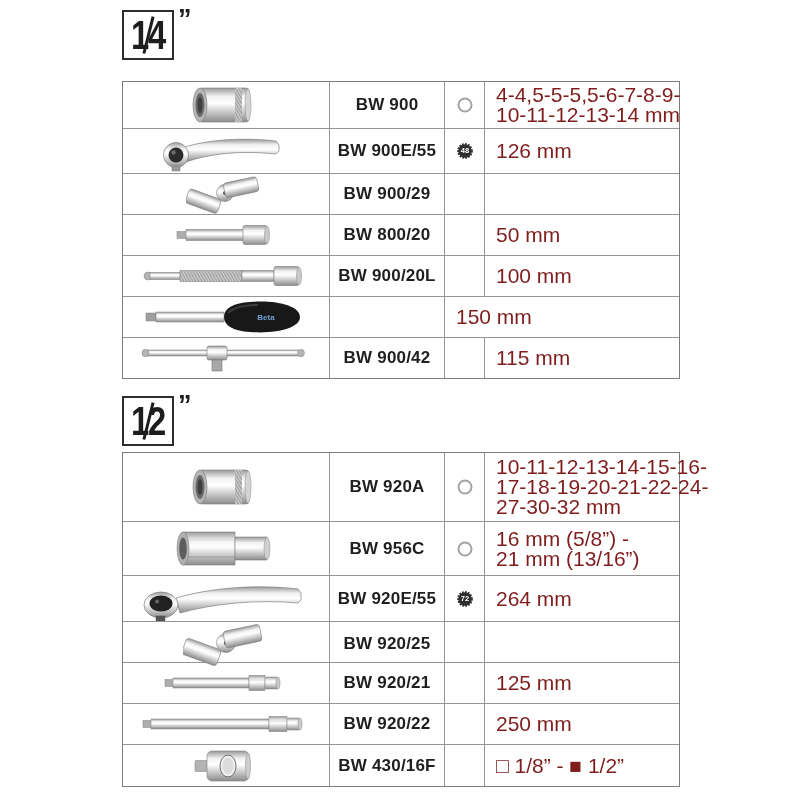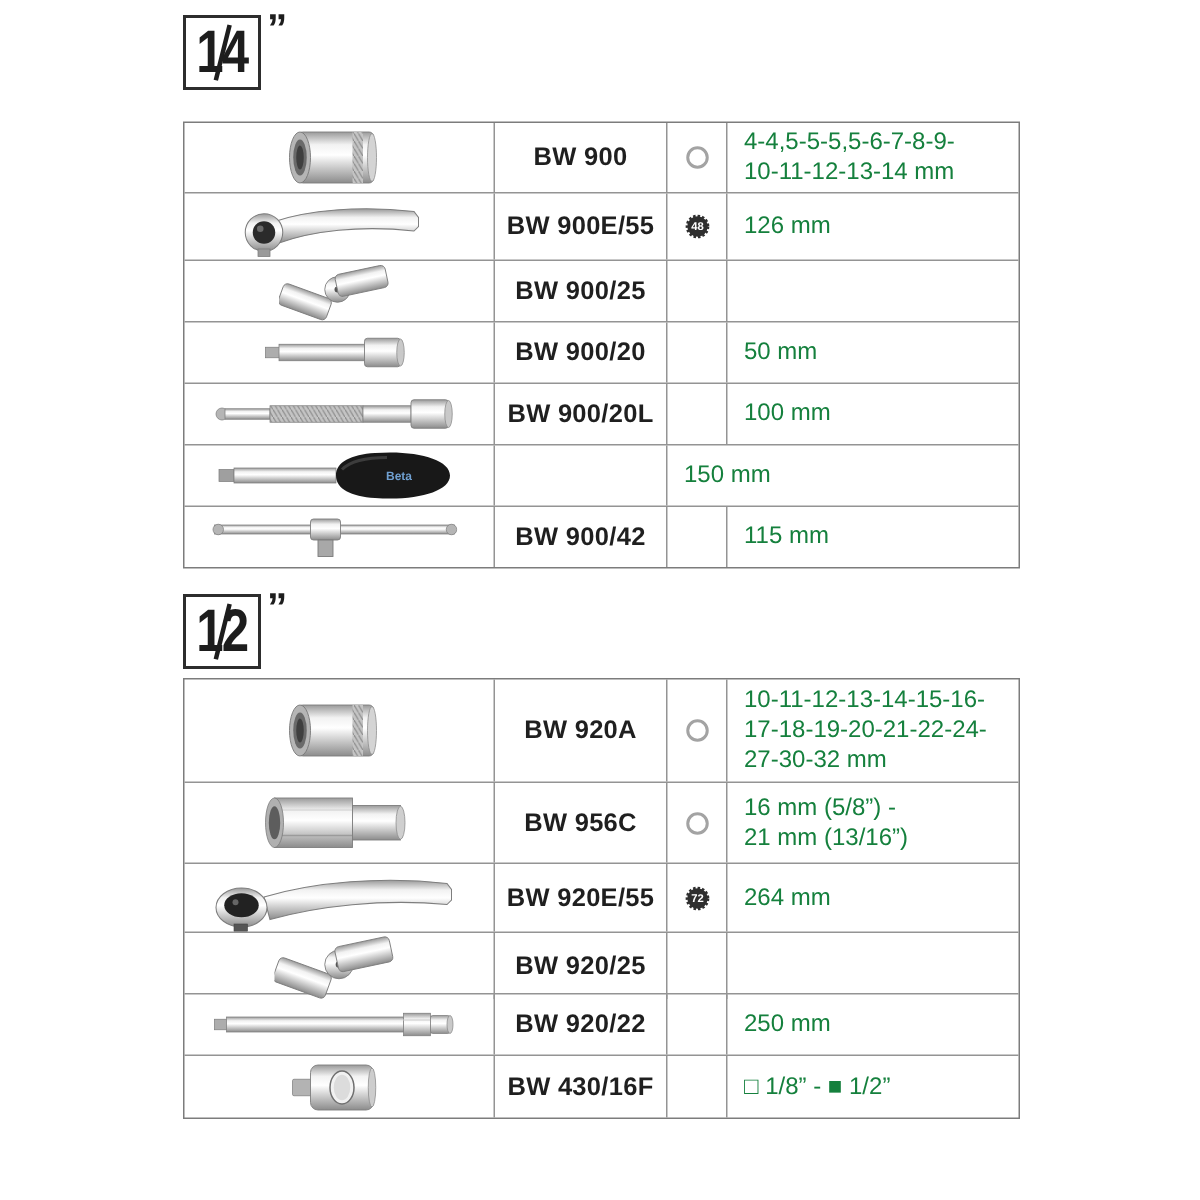--- a/index.html
+++ b/index.html
@@ -20,21 +20,21 @@
   .parts-table{position:absolute;width:556px;border:1px solid #7c7c7c;background:#fff;}
   .row{display:grid;grid-template-columns:207px 115px 40px 1fr;border-bottom:1px solid #949494;}
   .row:last-child{border-bottom:none;}
   .cell{border-right:1px solid #949494;display:flex;align-items:center;min-width:0;}
   .cell:last-child{border-right:none;}
   .img-cell{justify-content:center;padding-right:7px;}
   .code-cell{justify-content:center;font-weight:bold;font-size:17px;color:#1f1f1f;
         letter-spacing:0.2px;white-space:nowrap;}
   .icon-cell{justify-content:center;text-align:center;}
   .spec-cell{flex-direction:column;align-items:flex-start;justify-content:center;
-        padding-left:11px;font-size:16px;color:#15803d;line-height:20px;}
+        padding-left:11px;font-size:21px;color:#7f1d1d;line-height:20px;}
   .spec-line{white-space:nowrap;}
   svg text{font-family:"Liberation Sans",sans-serif;}
 </style>
 </head>
 <body>
 
 <div class="page">
 
   <svg width="0" height="0" style="position:absolute" aria-hidden="true">
     <defs>
@@ -114,35 +114,35 @@
           <g transform="rotate(20 18 28)">
             <rect x="0" y="20" width="34" height="15" rx="3" fill="url(#chromeV)" stroke="#7e7e7e" stroke-width="0.6"></rect>
           </g>
           <circle cx="39" cy="19" r="8.5" fill="url(#chromeV)" stroke="#7e7e7e" stroke-width="0.6"></circle>
           <circle cx="39" cy="19" r="2" fill="#555"></circle>
           <g transform="rotate(-12 54 13)">
             <rect x="38" y="6" width="34" height="15" rx="3" fill="url(#chromeV)" stroke="#7e7e7e" stroke-width="0.6"></rect>
           </g>
         </svg>
       </div>
-      <div class="cell code-cell">BW 900/25</div>
+      <div class="cell code-cell">BW 900/29</div>
       <div class="cell icon-cell"></div>
       <div class="cell spec-cell"></div>
     </div>
 
     <div class="row" style="height:40px">
       <div class="cell img-cell">
         <svg width="96" height="26" viewBox="0 0 96 26">
           <rect x="2" y="9.5" width="10" height="7" fill="#adadad" stroke="#808080" stroke-width="0.5"></rect>
           <rect x="11" y="7.5" width="58" height="11" fill="url(#chromeV)" stroke="#7e7e7e" stroke-width="0.5"></rect>
           <rect x="68" y="3.5" width="24" height="19" rx="2" fill="url(#chromeV)" stroke="#7e7e7e" stroke-width="0.6"></rect>
           <ellipse cx="92" cy="13" rx="2.5" ry="9" fill="#c9c9c9" stroke="#8a8a8a" stroke-width="0.5"></ellipse>
         </svg>
       </div>
-      <div class="cell code-cell">BW 900/20</div>
+      <div class="cell code-cell">BW 800/20</div>
       <div class="cell icon-cell"></div>
       <div class="cell spec-cell">
         <div class="spec-line">50 mm</div>
       </div>
     </div>
 
     <div class="row" style="height:40px">
       <div class="cell img-cell">
         <svg width="160" height="26" viewBox="0 0 160 26">
           <circle cx="5" cy="13" r="4" fill="#b5b5b5" stroke="#808080" stroke-width="0.5"></circle>
@@ -286,20 +286,37 @@
           <g transform="rotate(-12 58 14)">
             <rect x="41" y="6" width="37" height="17" rx="3" fill="url(#chromeV)" stroke="#7e7e7e" stroke-width="0.6"></rect>
           </g>
         </svg>
       </div>
       <div class="cell code-cell">BW 920/25</div>
       <div class="cell icon-cell"></div>
       <div class="cell spec-cell"></div>
     </div>
 
+    <div class="row" style="height:40px">
+      <div class="cell img-cell">
+        <svg width="120" height="24" viewBox="0 0 120 24">
+          <rect x="2" y="8.5" width="9" height="7" fill="#adadad" stroke="#808080" stroke-width="0.5"></rect>
+          <rect x="10" y="7" width="76" height="10" fill="url(#chromeV)" stroke="#7e7e7e" stroke-width="0.5"></rect>
+          <rect x="86" y="4.5" width="16" height="15" fill="url(#chromeV)" stroke="#7e7e7e" stroke-width="0.5"></rect>
+          <line x1="86" y1="9" x2="102" y2="9" stroke="#d8d8d8" stroke-width="1"></line>
+          <rect x="102" y="6" width="13" height="12" rx="1.5" fill="url(#chromeV)" stroke="#7e7e7e" stroke-width="0.5"></rect>
+          <ellipse cx="115" cy="12" rx="2" ry="6" fill="#c9c9c9" stroke="#8a8a8a" stroke-width="0.5"></ellipse>
+        </svg>
+      </div>
+      <div class="cell code-cell">BW 920/21</div>
+      <div class="cell icon-cell"></div>
+      <div class="cell spec-cell">
+        <div class="spec-line">125 mm</div>
+      </div>
+    </div>
 
     <div class="row" style="height:40px">
       <div class="cell img-cell">
         <svg width="164" height="24" viewBox="0 0 164 24">
           <rect x="2" y="8.5" width="9" height="7" fill="#adadad" stroke="#808080" stroke-width="0.5"></rect>
           <rect x="10" y="7" width="118" height="10" fill="url(#chromeV)" stroke="#7e7e7e" stroke-width="0.5"></rect>
           <rect x="128" y="4.5" width="18" height="15" fill="url(#chromeV)" stroke="#7e7e7e" stroke-width="0.5"></rect>
           <line x1="128" y1="9" x2="146" y2="9" stroke="#d8d8d8" stroke-width="1"></line>
           <rect x="146" y="6" width="13" height="12" rx="1.5" fill="url(#chromeV)" stroke="#7e7e7e" stroke-width="0.5"></rect>
           <ellipse cx="159" cy="12" rx="2" ry="6" fill="#c9c9c9" stroke="#8a8a8a" stroke-width="0.5"></ellipse>

